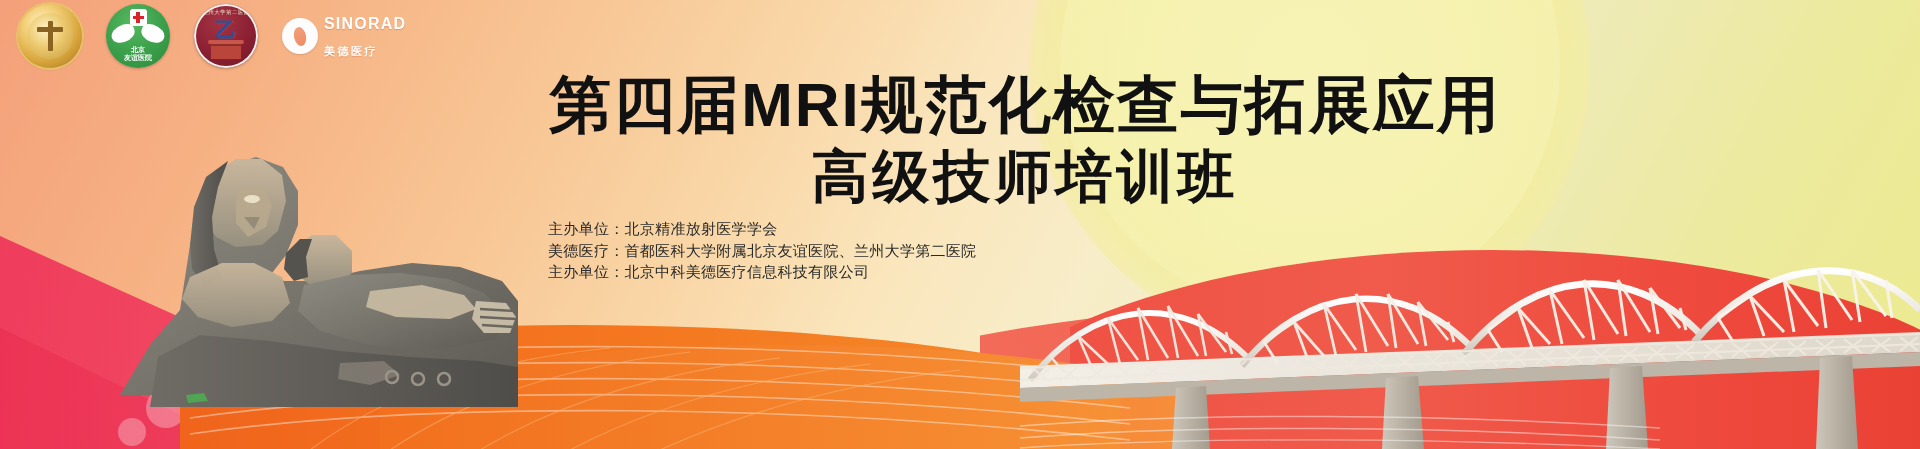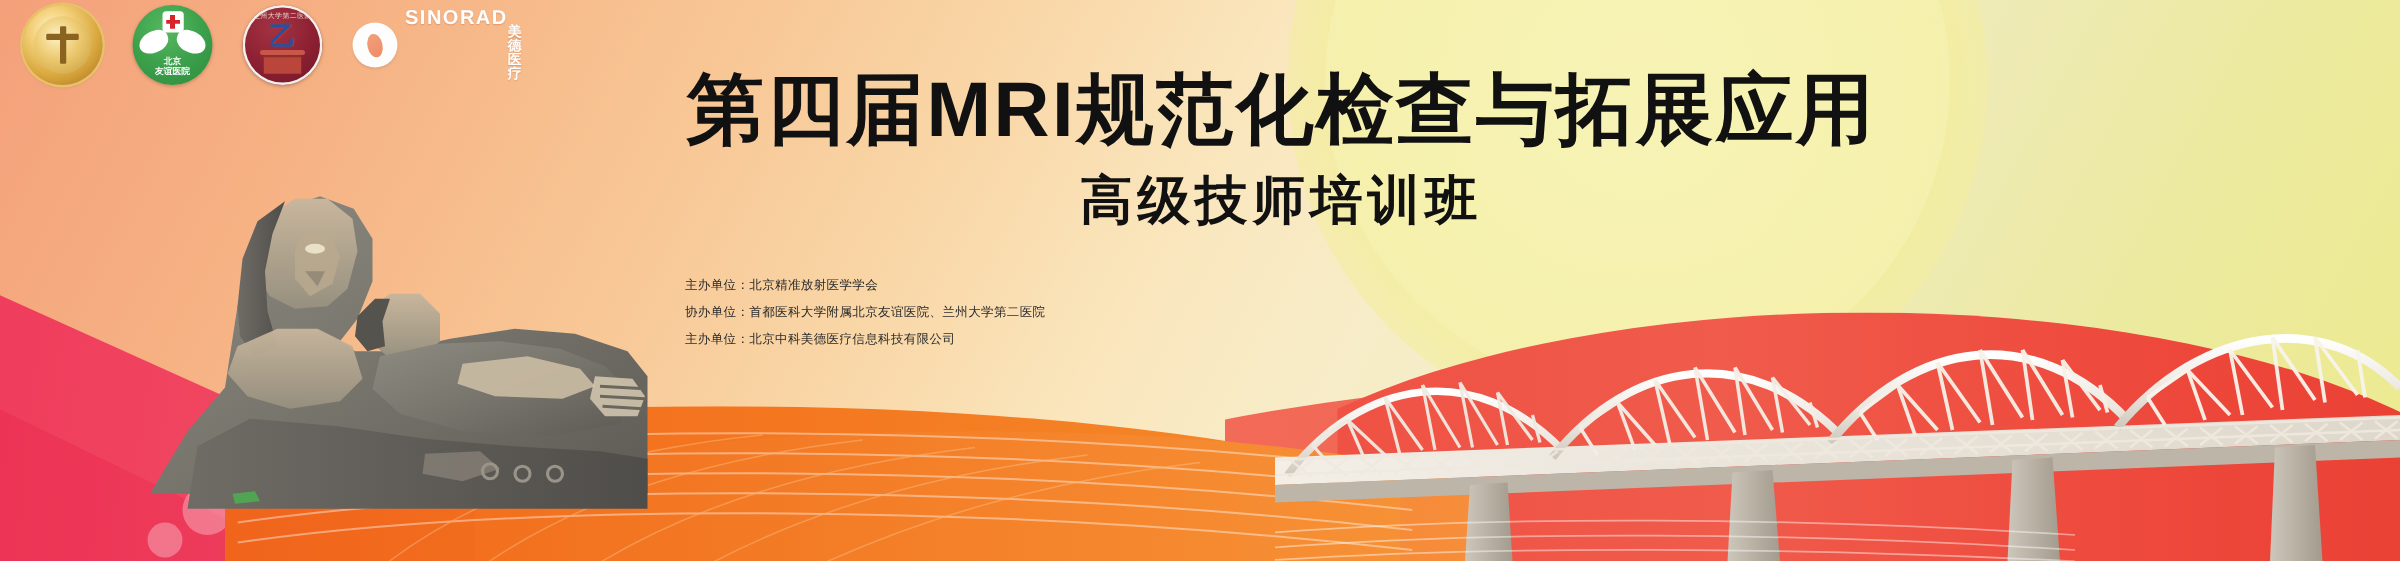--- a/index.html
+++ b/index.html
@@ -162,53 +162,53 @@
   .logo-sinorad .eye{
     width:36px;height:36px;border-radius:50%;
     background:#fdfdfd;display:flex;align-items:center;justify-content:center;flex:0 0 auto;
     box-shadow:0 1px 2px rgba(0,0,0,.12);
   }
   .logo-sinorad .eye .pupil{
     width:12px;height:19px;border-radius:50%;
     background:linear-gradient(160deg,#f2a07c 0%,#ef8b66 100%);
     transform:rotate(-12deg);
   }
-  .logo-sinorad .brand{display:flex;justify-content:center;line-height:1;}
+  .logo-sinorad .brand{display:flex;flex-direction:column;justify-content:center;line-height:1;}
   .logo-sinorad .brand .en{
     color:#ffffff;font-size:16px;font-weight:bold;letter-spacing:1.2px;
     text-shadow:0 1px 1px rgba(180,90,50,.35);
   }
   .logo-sinorad .brand .cn{
     color:#ffffff;font-size:11px;letter-spacing:2.5px;margin-top:14px;
     text-shadow:0 1px 1px rgba(180,90,50,.35);
     font-weight:bold;
   }
 
   
   .headline{
-    position:absolute;left:0;right:0;top:54px;text-align:center;z-index:25;
+    position:absolute;left:0;right:0;top:70px;text-align:center;z-index:25;
     pointer-events:none;
   }
   .headline .l1{
     font-family:"Liberation Sans","DejaVu Sans",sans-serif;
     font-size:62px;font-weight:bold;color:#111111;
     letter-spacing:2px;line-height:70px;
     margin-left:130px;
   }
   .headline .l2{
     font-family:"Liberation Sans","DejaVu Sans",sans-serif;
-    font-size:42px;font-weight:bold;color:#111111;
+    font-size:57px;font-weight:bold;color:#111111;
     letter-spacing:4px;line-height:72px;
     margin-left:130px;
   }
 
   
   .credits{
     position:absolute;left:548px;top:218px;z-index:25;
-    color:#2a2a2a;font-size:10px;line-height:21.5px;
+    color:#2a2a2a;font-size:15px;line-height:21.5px;
     letter-spacing:.3px;white-space:nowrap;
   }
   .credits .row{margin:0;padding:0;}
   .credits .place{margin-top:3px;letter-spacing:.6px;}
 
   
   .sculpture{position:absolute;left:40px;top:95px;width:480px;height:330px;z-index:12;}
 
   
   .bridge{position:absolute;left:1020px;top:190px;width:900px;height:259px;z-index:14;}
@@ -405,17 +405,17 @@
     </div>
   </div>
 
   <div class="headline">
     <div class="l1">第四届MRI规范化检查与拓展应用</div>
     <div class="l2">高级技师培训班</div>
   </div>
 
   <div class="credits">
     <div class="row">主办单位：北京精准放射医学学会</div>
-    <div class="row">协办单位：首都医科大学附属北京友谊医院、兰州大学第二医院</div>
+    <div class="row">美德医疗：首都医科大学附属北京友谊医院、兰州大学第二医院</div>
     <div class="row">主办单位：北京中科美德医疗信息科技有限公司</div>
   </div>
 
 </div>
 
 </body></html>

